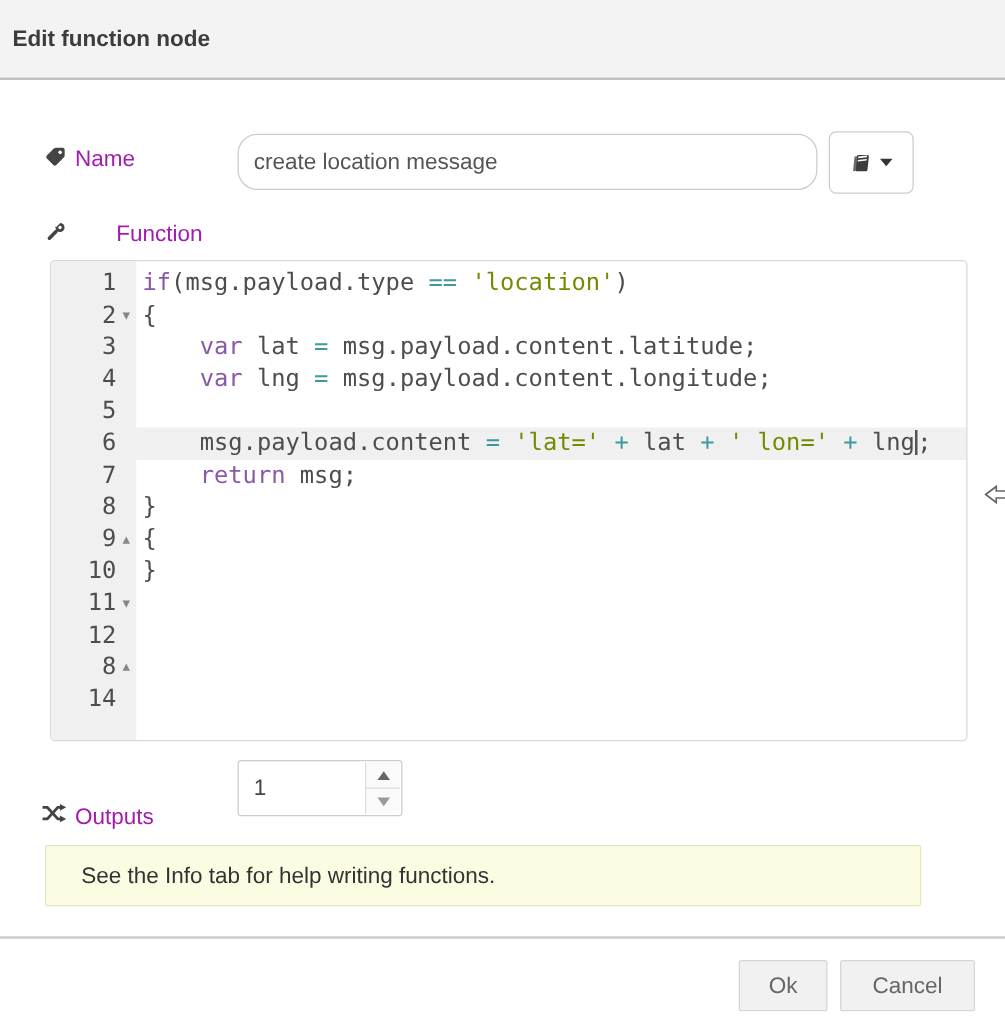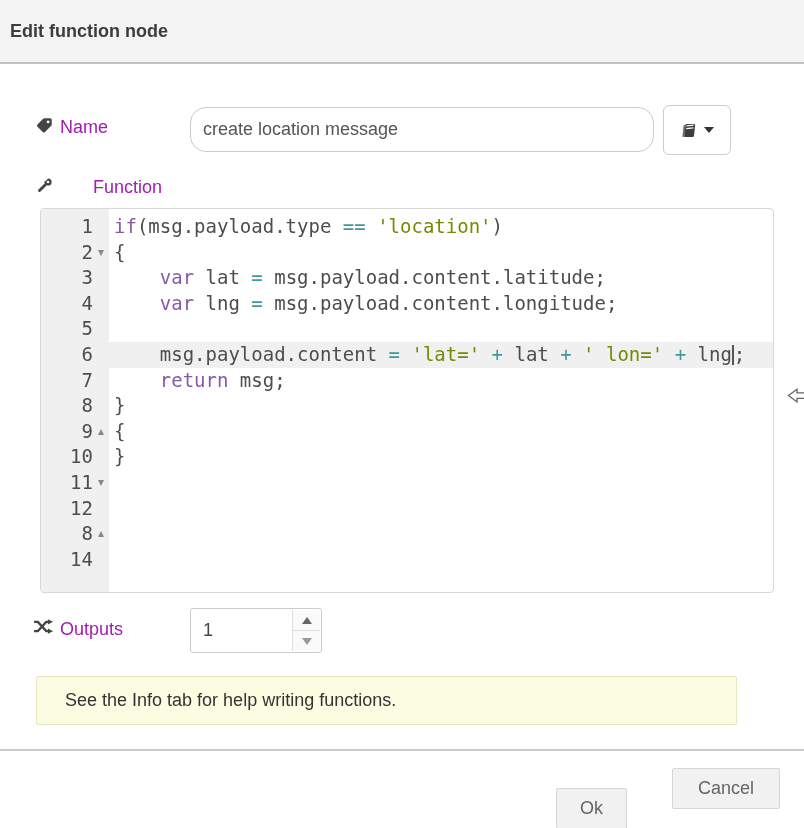--- a/index.html
+++ b/index.html
@@ -55,21 +55,21 @@
   
   .info-tip{position:absolute;left:36px;top:676px;width:701px;height:49px;box-sizing:border-box;
             background:var(--info-bg);border:1px solid var(--info-border);border-radius:2px;
             display:flex;align-items:center;padding-left:28px;font-size:18px;color:#333;}
 
   .footer-sep{position:absolute;left:0;top:749px;width:804px;height:2px;background:#cbcbcb;}
 
   .btn{position:absolute;top:768px;height:41px;box-sizing:border-box;background:#f1f1f1;border:1px solid #d6d6d6;
        border-radius:2px;font-family:"Liberation Sans",sans-serif;font-size:18px;color:#666;
        display:flex;align-items:center;justify-content:center;cursor:pointer;}
-  .btn-ok{left:556px;width:71px;margin-top:20px;}
+  .btn-ok{left:591px;width:71px;}
   .btn-cancel{left:672px;width:108px;}
 
   .mouse-cursor{position:absolute;left:787px;top:387px;}
 </style>
 </head>
 <body>
 
 <div id="stage">
 
   <div class="dlg-header">
@@ -173,21 +173,21 @@
         <div class="code-line"></div>
         <div class="code-line active"><span class="tok-p">    msg.payload.content </span><span class="tok-o">=</span><span class="tok-p"> </span><span class="tok-s">'lat='</span><span class="tok-p"> </span><span class="tok-o">+</span><span class="tok-p"> lat </span><span class="tok-o">+</span><span class="tok-p"> </span><span class="tok-s">' lon='</span><span class="tok-p"> </span><span class="tok-o">+</span><span class="tok-p"> lng</span><span class="caret"></span><span class="tok-p">;</span></div>
         <div class="code-line"><span class="tok-p">    </span><span class="tok-k">return</span><span class="tok-p"> msg;</span></div>
         <div class="code-line"><span class="tok-p">}</span></div>
         <div class="code-line"><span class="tok-p">{</span></div>
         <div class="code-line"><span class="tok-p">}</span></div>
         <div class="code-line"></div>
       </div>
   </div>
 
-  <div class="field-label" style="left:33px;top:619px;">
+  <div class="field-label" style="left:33px;top:643px;">
     <svg width="20" height="15" viewBox="0 0 19 14">
       <path d="M1 2.6h3.6l8 8.8H15" stroke="#444" stroke-width="2.2" fill="none"></path>
       <path d="M1 11.4h3.6l8-8.8H15" stroke="#444" stroke-width="2.2" fill="none"></path>
       <path d="M14.2 0 19 2.6 14.2 5.2z" fill="#444"></path>
       <path d="M14.2 8.8 19 11.4l-4.8 2.6z" fill="#444"></path>
     </svg>
     <span>Outputs</span>
   </div>
   <div class="spin-wrap">
     <input type="text" value="1" style="">

